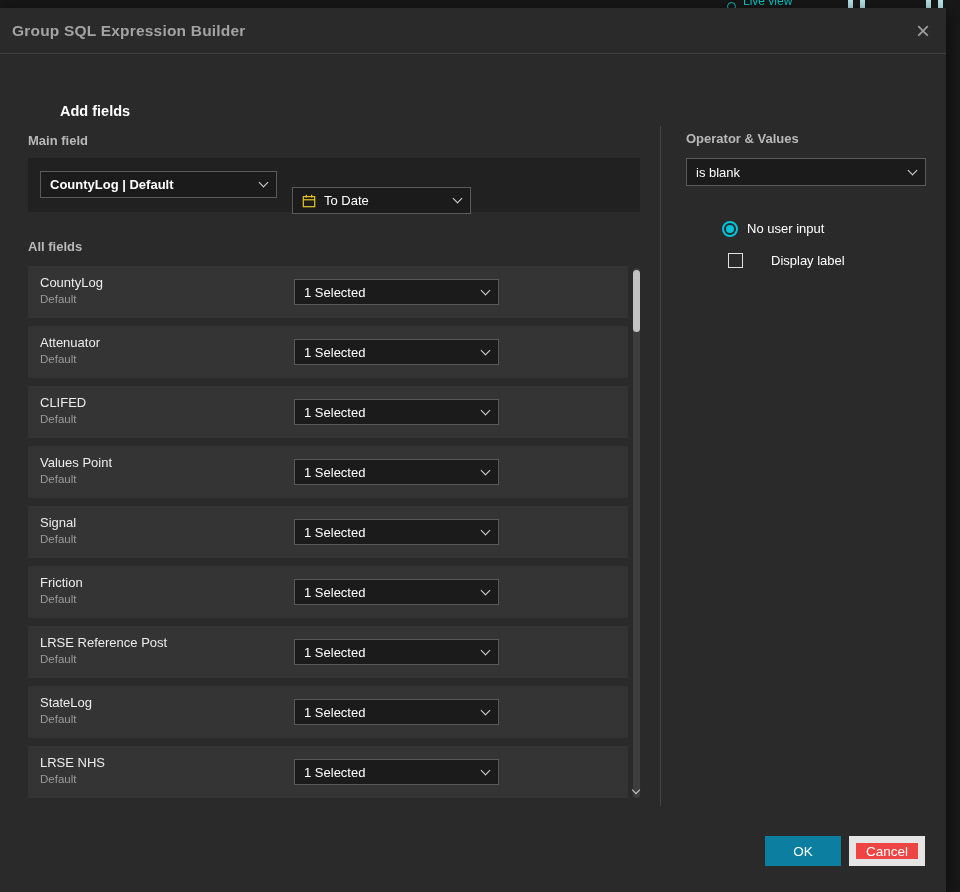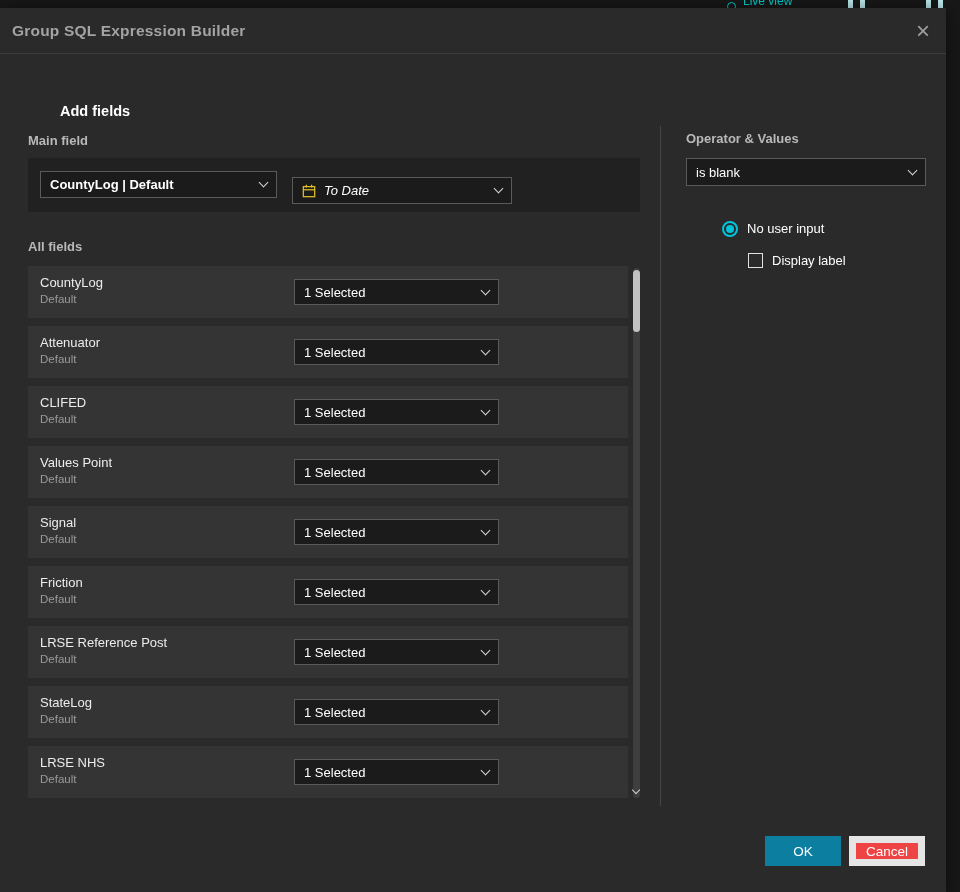--- a/index.html
+++ b/index.html
@@ -44,21 +44,21 @@
   .chev {
     width:7px; height:7px; flex-shrink:0; margin-left:8px; margin-top:-4px;
     border-right:1.6px solid #d6d6d6; border-bottom:1.6px solid #d6d6d6;
     transform:rotate(45deg);
   }
   .cal-icon { display:inline-flex; margin-right:8px; flex-shrink:0; }
 
   
   .main-strip { position:absolute; left:28px; top:150px; width:612px; height:54px; background:#212121; }
   .dd-main   { left:12px;  top:13px; width:237px; height:27px;font-weight:bold; }
-  .dd-date   { left:264px; top:19px; width:220px; height:27px;font-style:italic; }
+  .dd-date   { left:264px; top:29px; width:179px; height:27px; }
 
   
   .list { position:absolute; left:28px; top:258px; width:612px; height:534px; }
   .row { position:absolute; left:0; width:600px; height:52px; background:#343434; }
   .row-name { position:absolute; left:12px; top:9px;  font-size:13px;   color:#ececec; }
   .row-sub  { position:absolute; left:12px; top:27px; font-size:11.5px; color:#9a9a9a; }
   .row-dd   { left:266px; top:13px; width:205px; height:26px; }
 
   .scrollbar { position:absolute; right:0; top:2px; width:7px; height:530px; background:#3e3e3e; border-radius:4px; }
   .thumb { position:absolute; top:2px; left:0; width:7px; height:62px; background:#c2c2c2; border-radius:4px; }
@@ -71,21 +71,21 @@
 
   
   .dd-operator { left:686px; top:150px; width:240px; height:28px; }
   .radio-row { position:absolute; left:686px; top:213px; display:flex; align-items:flex-start;margin-left:36px; }
   .radio {
     width:16px; height:16px; border:2px solid #00c5da; border-radius:50%;
     display:inline-flex; align-items:center; justify-content:center; cursor:pointer; flex-shrink:0;
   }
   .radio .dot { width:8px; height:8px; border-radius:50%; background:#00c5da; }
   .radio-label { margin-left:9px; font-size:13px; color:#ffffff; }
-  .check-row { position:absolute; left:748px; top:245px; display:flex; align-items:flex-end; }
+  .check-row { position:absolute; left:728px; top:245px; display:flex; align-items:flex-end;gap:19px; }
   .checkbox { width:15px; height:15px; border:1.5px solid #e0e0e0; background:transparent; cursor:pointer; flex-shrink:0; }
   .check-label { margin-left:9px; font-size:13px; color:#ffffff; }
 
   
   .btn { position:absolute; top:828px; width:76px; height:30px; font-size:13.5px; cursor:pointer;
          font-family:"Liberation Sans",sans-serif; display:flex; align-items:center; justify-content:center; }
   .btn-ok { left:765px; background:#0c7ea0; border:1px solid #0c7ea0; color:#ffffff;text-align:center; }
   .btn-cancel { left:849px; background:#ef4444; border:7px solid #e5e5e5; color:#ffffff; }
 </style>
 </head>

